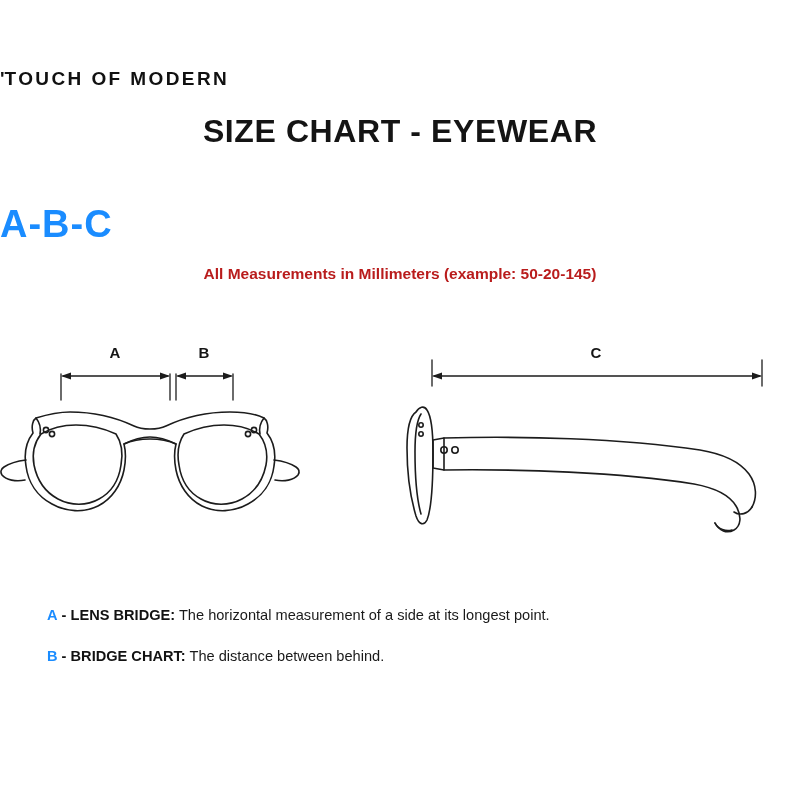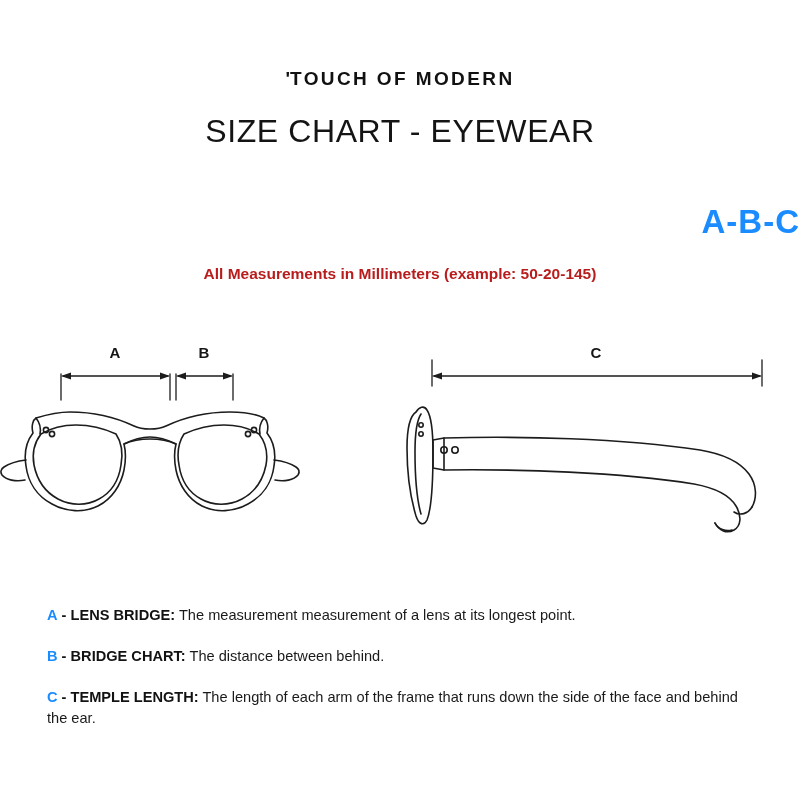--- a/index.html
+++ b/index.html
@@ -20,51 +20,50 @@
     height: 800px;
     box-sizing: border-box;
   }
 
   
   .brand {
     position: absolute;
     top: 68px;
     left: 0;
     width: 800px;
-    text-align: center;
     font-size: 19px;
     font-weight: bold;
     letter-spacing: 2.4px;
     color: #111111;
     white-space: nowrap;
   }
   .brand .tick {
     font-size: 19px;
     vertical-align: top;
     letter-spacing: 0;
   }
   .title {
     position: absolute;
     top: 113px;
     left: 0;
     width: 800px;
     text-align: center;
     font-size: 32px;
-    font-weight: normal;
+    font-weight: bold;
     letter-spacing: 0.6px;
     color: #141414;
     white-space: nowrap;
   }
   .abc {
     position: absolute;
     top: 203px;
     left: 0;
     width: 800px;
-    text-align: right;
-    font-size: 33px;
+    text-align: left;
+    font-size: 38px;
     font-weight: bold;
     letter-spacing: 1px;
     color: #1a8cff;
     white-space: nowrap;
   }
   .subtitle {
     position: absolute;
     top: 265px;
     left: 0;
     width: 800px;
@@ -250,32 +249,26 @@
       </g>
     </svg>
   </div>
 
   <div class="legend">
 
     <div class="legend-row">
       <span class="key">A</span>
       <span class="term">-</span>
       <span class="term">LENS BRIDGE:</span>
-      <span class="desc">The measurement measurement of a lens at its longest point.</span>
+      <span class="desc">The horizontal measurement of a side at its longest point.</span>
     </div>
 
     <div class="legend-row">
       <span class="key">B</span>
       <span class="term">-</span>
       <span class="term">BRIDGE CHART:</span>
       <span class="desc">The distance between behind.</span>
     </div>
 
-    <div class="legend-row">
-      <span class="key">C</span>
-      <span class="term">-</span>
-      <span class="term">TEMPLE LENGTH:</span>
-      <span class="desc">The length of each arm of the frame that runs down the side of the face and behind the ear.</span>
-    </div>
 
   </div>
 
 </div>
 
 </body></html>

